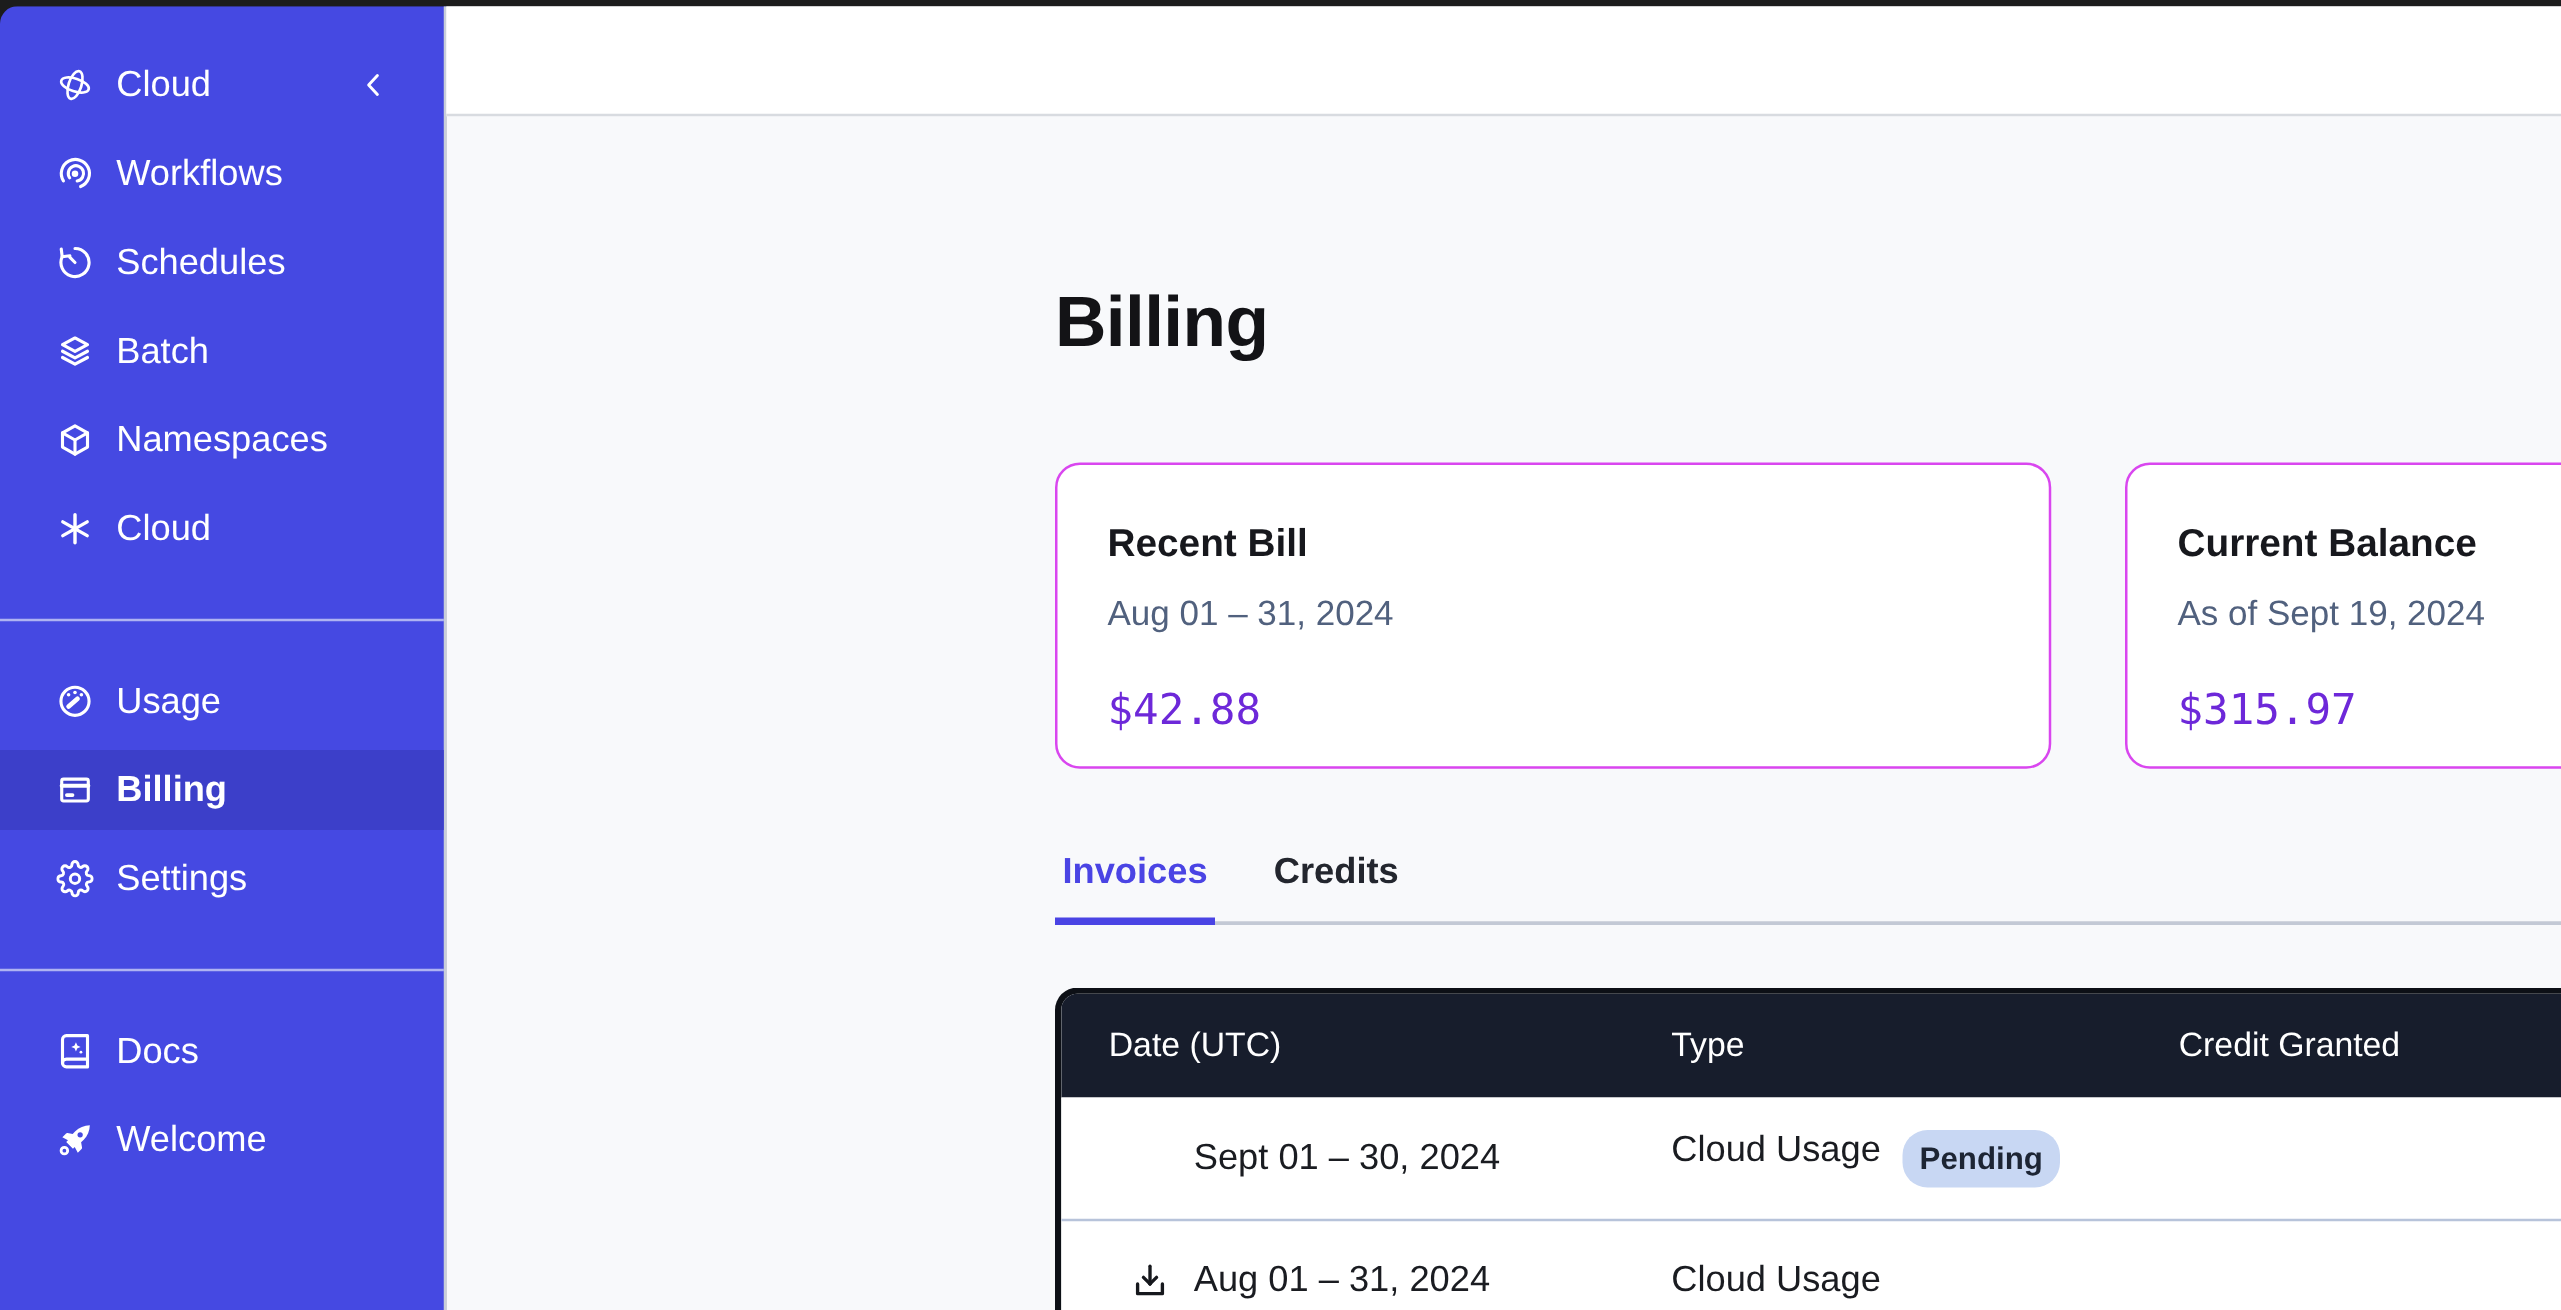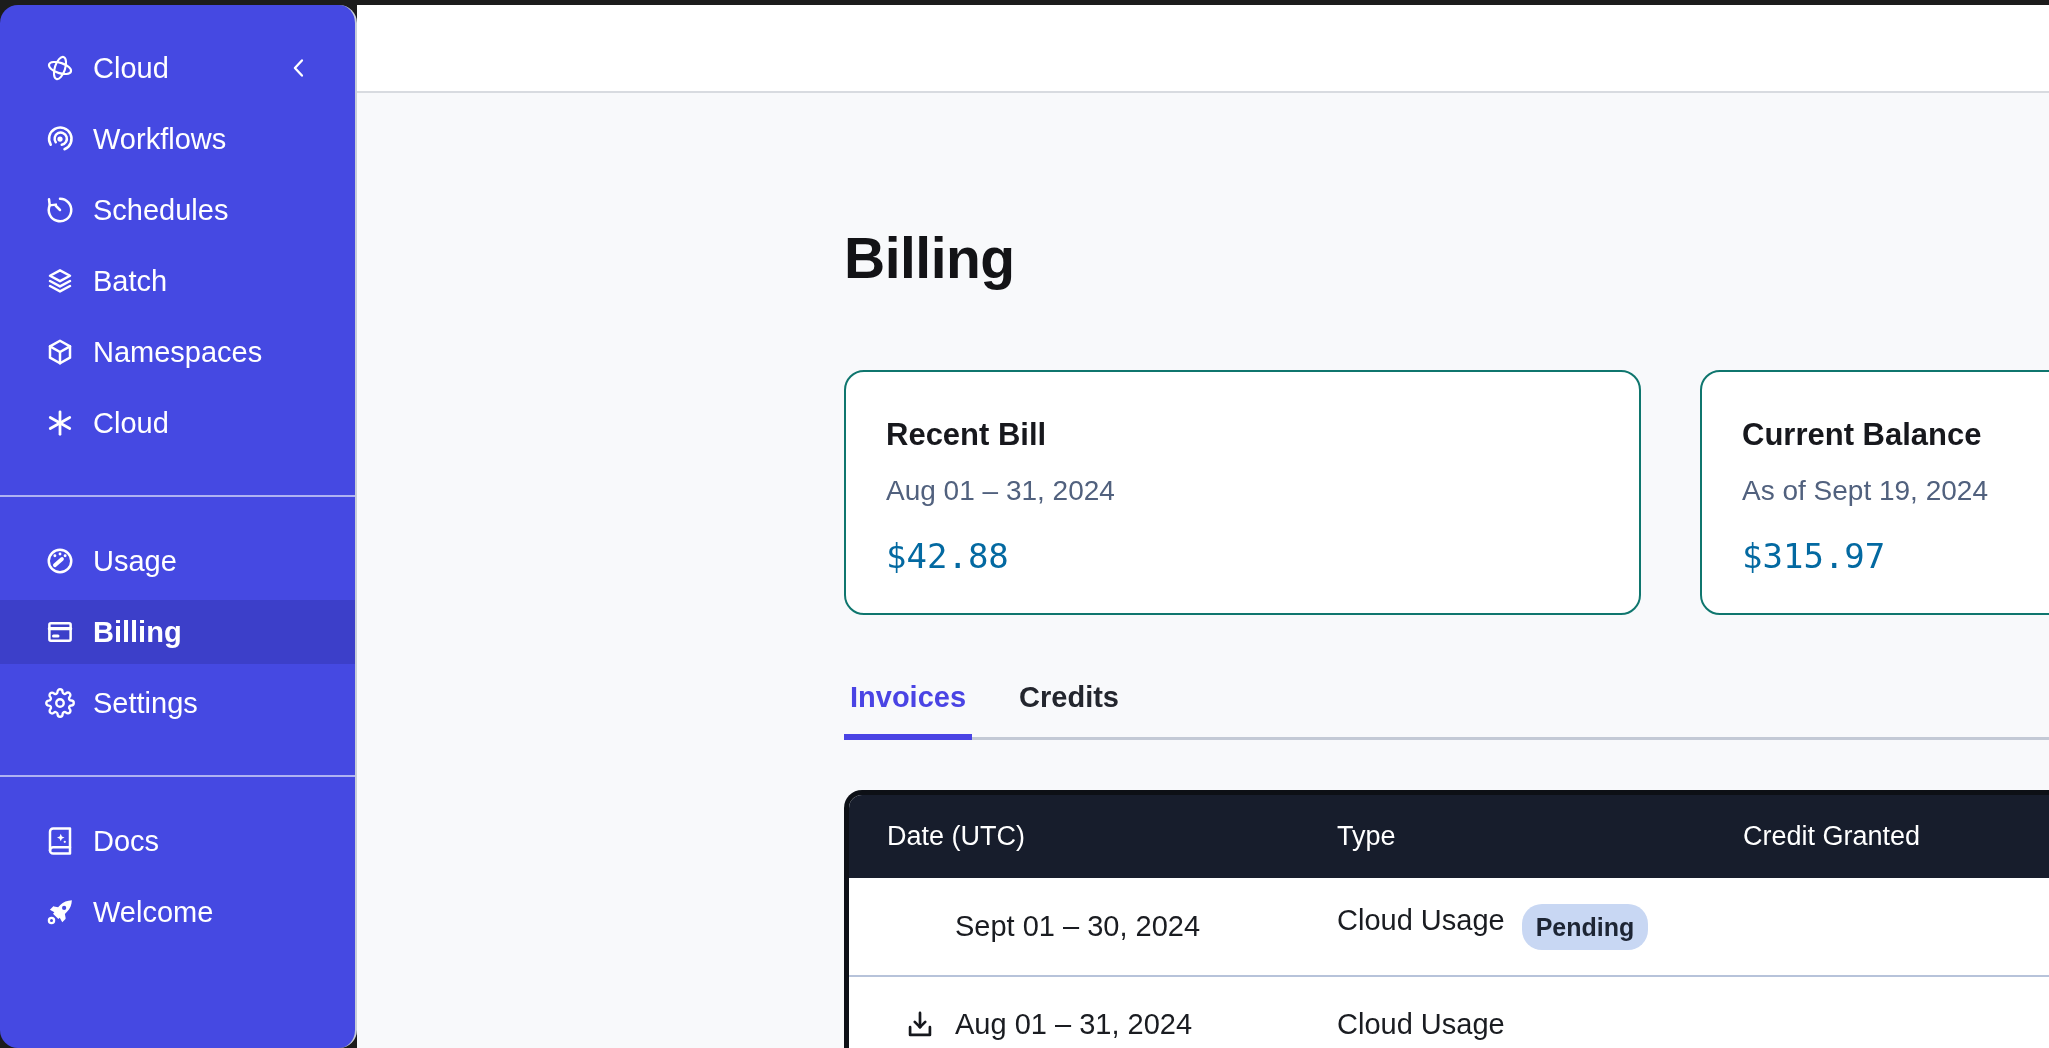--- a/index.html
+++ b/index.html
@@ -13,21 +13,20 @@
   .app {
     position:absolute; top:5px; left:0; right:0; bottom:0;
     display:flex; border-top-left-radius:14px; overflow:hidden;
   }
 
   
   .sidebar {
     width:357px; flex-shrink:0; background:#4549e2;
     border-right:2px solid #c8ced9; display:flex; flex-direction:column;
     padding-top:31px;
-    border-radius:18px;
   }
   .nav-item {
     height:64px; display:flex; align-items:center;
     padding-left:45px; color:#ffffff; font-size:29px; font-weight:400;
     margin-bottom:7px; cursor:pointer; flex-shrink:0;
   }
   .nav-item .icon { width:30px; height:30px; margin-right:18px; flex-shrink:0; display:flex; align-items:center; justify-content:center; }
   .nav-item .icon svg { width:30px; height:30px; display:block; }
   .nav-item.active { background:#3c3fc9; font-weight:700; }
   .brand { font-weight:500; margin-bottom:7px; }
@@ -41,26 +40,26 @@
   .content { padding-left:487px; }
 
   h1.page-title {
     margin:133px 0 0 0; font-size:57px; line-height:64px; font-weight:600;
     color:#131316; letter-spacing:-0.5px;
   }
 
   .cards { display:flex; gap:59px; margin-top:80px; }
   .card {
     width:797px; height:245px; flex-shrink:0;
-    background:#ffffff; border:2px solid #0f766e; border-radius:20px;
+    background:#ffffff; border:2px solid #d946ef; border-radius:20px;
     padding:44px 40px;
   }
   .card h2 { margin:0; font-size:31px; line-height:38px; font-weight:600; color:#17181d; }
   .card .period { margin-top:20px; font-size:28px; line-height:34px; color:#51617e; }
-  .card .amount { margin-top:28px; font-size:34px; line-height:40px; color:#0369a1; font-family:"DejaVu Sans Mono", monospace; }
+  .card .amount { margin-top:40px; font-size:34px; line-height:40px; color:#6d28d9; font-family:"DejaVu Sans Mono", monospace; }
 
   .tabs { margin-top:64px; display:flex; border-bottom:3px solid #c3c9d5; width:1400px; }
   .tab {
     position:relative; padding:0 6px 22px 6px; font-size:29px; line-height:36px;
     color:#23262e; font-weight:500; cursor:pointer;
   }
   .tab.active { color:#4a44e4; font-weight:600; }
   .tab.active::after {
     content:""; position:absolute; left:0; right:0; bottom:-3px; height:6px; background:#4a44e4;
   }

